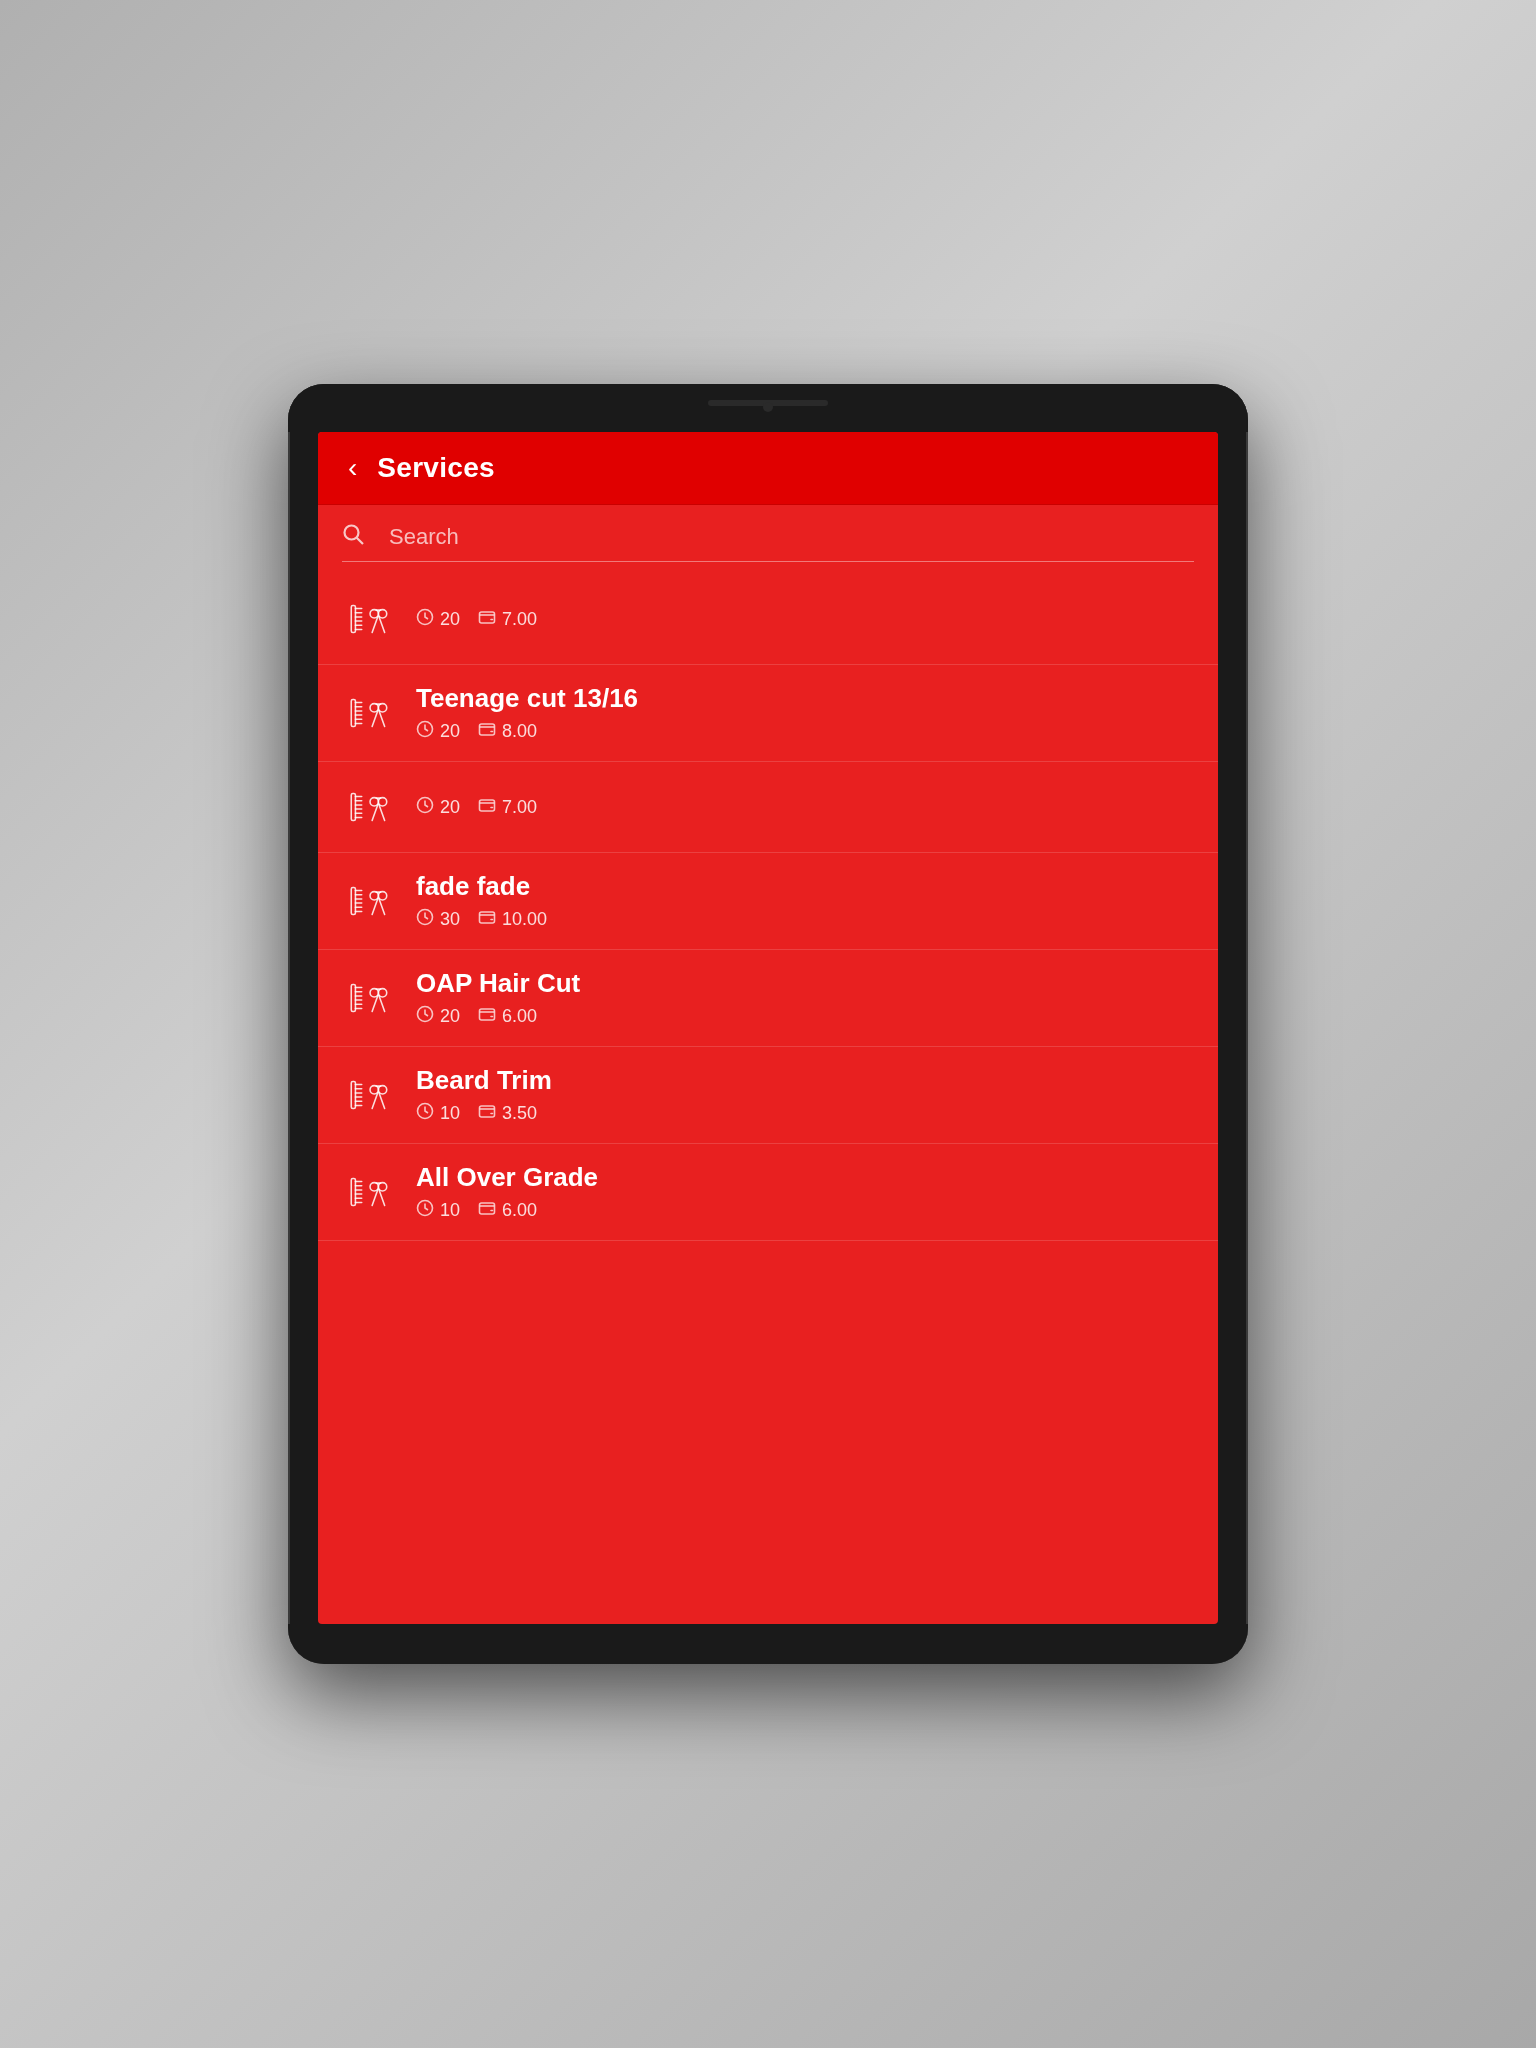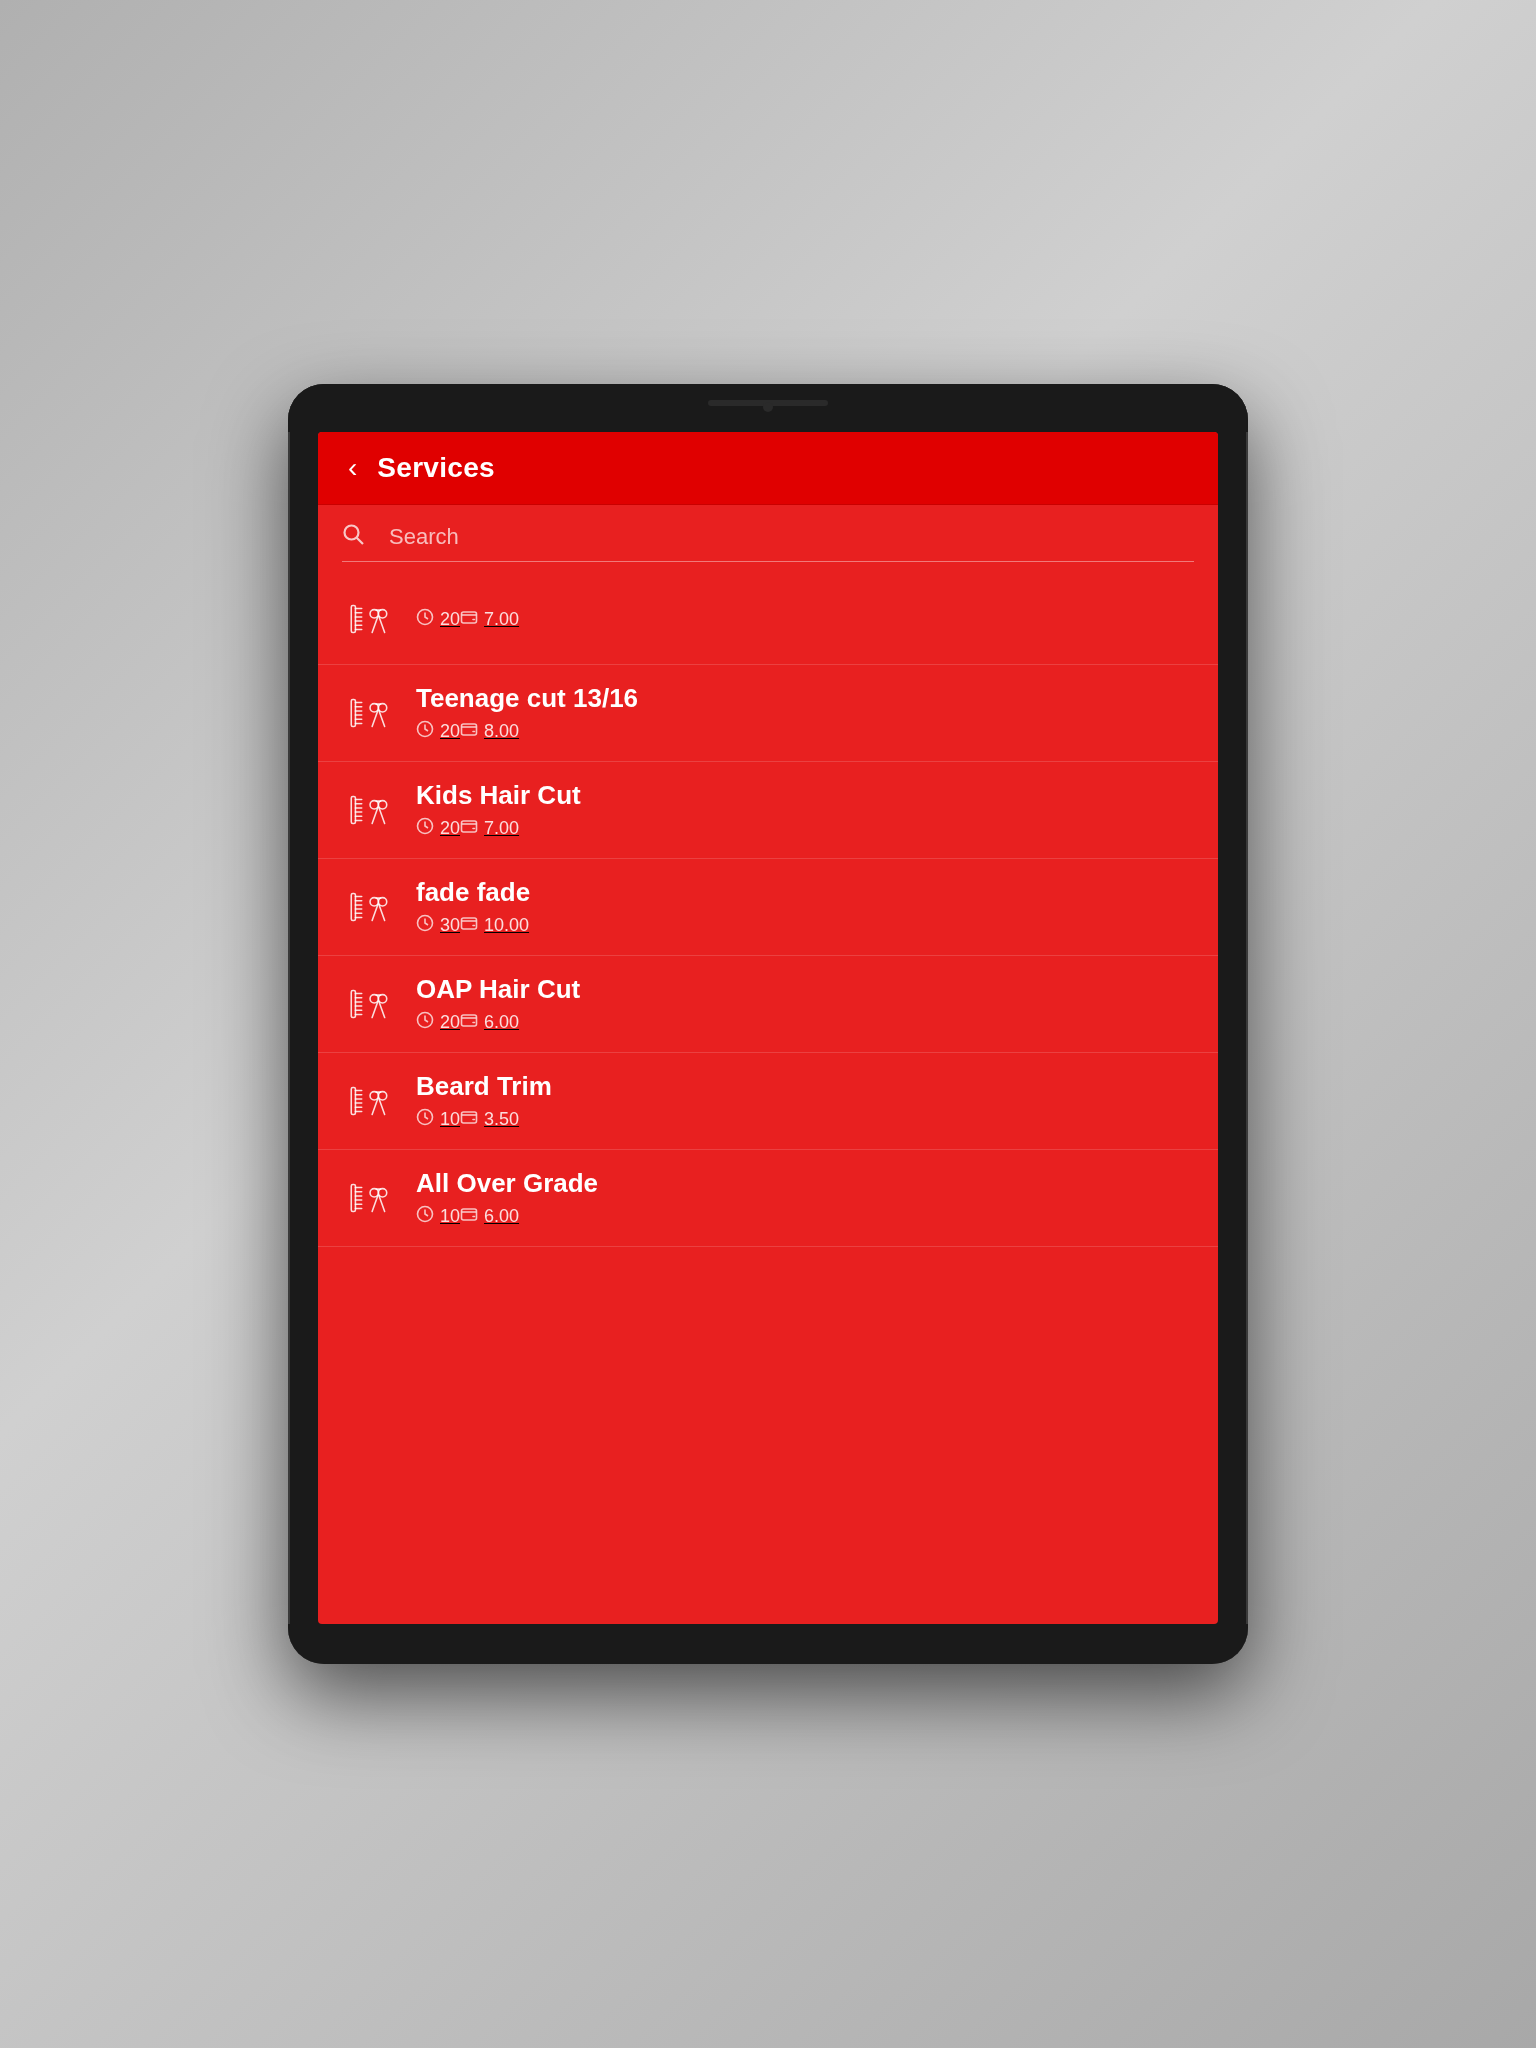--- a/index.html
+++ b/index.html
@@ -168,21 +168,21 @@
     .service-name {
       color: white;
       font-size: 26px;
       font-weight: 700;
       margin-bottom: 6px;
     }
 
     .service-meta {
       display: flex;
       align-items: flex-start;
-      text-decoration: underline;
+      gap: 18px;
     }
 
     .meta-item {
       display: flex;
       align-items: center;
       gap: 6px;
       color: rgba(255,255,255,0.85);
       font-size: 18px;
     }
 
@@ -321,21 +321,20 @@
     <line x1="10" y1="33" x2="16" y2="33" stroke="rgba(255,255,255,0.85)" stroke-width="1.5" stroke-linecap="round"></line>
 
     <circle cx="28" cy="18" r="4" stroke="rgba(255,255,255,0.85)" stroke-width="1.5" fill="none"></circle>
     <circle cx="36" cy="18" r="4" stroke="rgba(255,255,255,0.85)" stroke-width="1.5" fill="none"></circle>
     <line x1="31.5" y1="20.5" x2="26" y2="36" stroke="rgba(255,255,255,0.85)" stroke-width="1.5" stroke-linecap="round"></line>
     <line x1="32.5" y1="20.5" x2="38" y2="36" stroke="rgba(255,255,255,0.85)" stroke-width="1.5" stroke-linecap="round"></line>
     <line x1="30" y1="14.5" x2="34" y2="14.5" stroke="rgba(255,255,255,0.85)" stroke-width="1.5" stroke-linecap="round"></line>
   </svg>
     </div>
     <div class="service-details">
-      <div class="service-name">Kids Hair Cut</div>
       <div class="service-meta">
         <div class="meta-item">
           <span class="meta-icon"><svg width="18" height="18" viewBox="0 0 18 18" fill="none" stroke="rgba(255,255,255,0.85)" stroke-width="1.6">
     <circle cx="9" cy="9" r="7.5"></circle>
     <polyline points="9,4.5 9,9 12,11"></polyline>
   </svg></span>
           <span>20</span>
         </div>
         <div class="meta-item">
           <span class="meta-icon"><svg width="18" height="18" viewBox="0 0 18 18" fill="none" stroke="rgba(255,255,255,0.85)" stroke-width="1.6">

